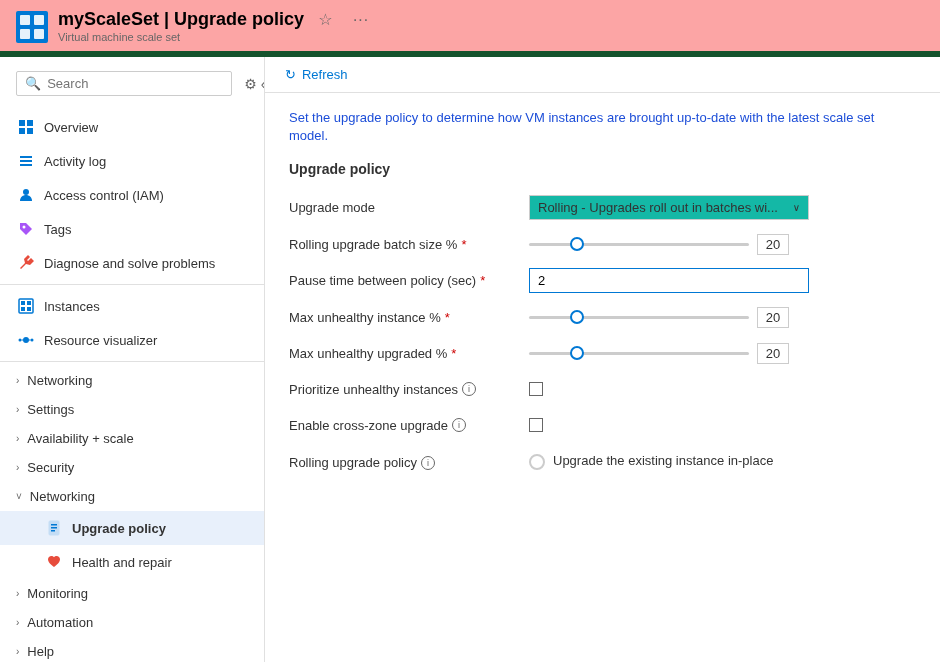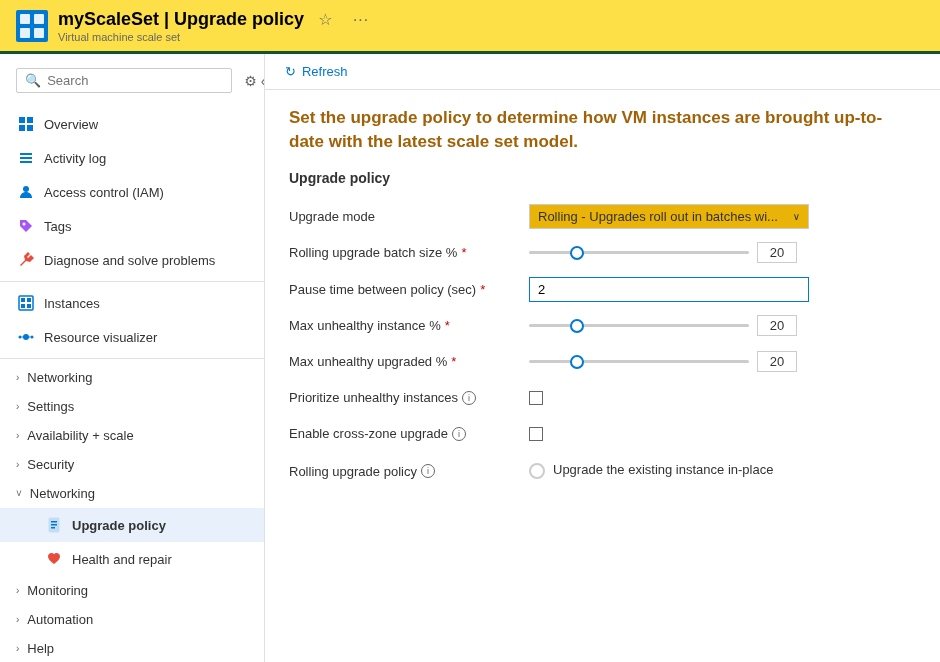--- a/index.html
+++ b/index.html
@@ -1,19 +1,19 @@
 <!DOCTYPE html>
 <html><head>
   <meta charset="utf-8">
   <style>
     * { box-sizing: border-box; margin: 0; padding: 0; }
     body { font-family: 'Segoe UI', Arial, sans-serif; font-size: 13px; color: #333; background: #fff; display: flex; flex-direction: column; height: 662px; width: 940px; overflow: hidden; }
 
     
-    .header { display: flex; align-items: center; padding: 8px 16px; border-bottom: 3px solid #14532d; background: #fde047; min-height: 52px; }
+    .header { display: flex; align-items: flex-end; padding: 8px 16px; border-bottom: 6px solid #14532d; background: #fca5a5; min-height: 52px; }
     .header-icon { width: 32px; height: 32px; margin-right: 10px; flex-shrink: 0; }
     .header-title-group { display: flex; flex-direction: column; }
     .header-title { font-size: 18px; font-weight: 600; color: #000; display: flex; align-items: center; gap: 8px; }
     .header-subtitle { font-size: 11px; color: #666; }
     .header-icon-btn { background: none; border: none; cursor: pointer; color: #666; font-size: 16px; padding: 2px 6px; }
 
     
     .main-layout { display: flex; flex: 1; overflow: hidden; }
 
     
@@ -27,40 +27,40 @@
     .nav-item .nav-icon { width: 20px; height: 20px; margin-right: 8px; flex-shrink: 0; display: flex; align-items: center; justify-content: center; }
     .nav-item .chevron { margin-right: 8px; font-size: 10px; color: #666; }
     .nav-item.indent { padding-left: 44px; }
 
     
     .content { flex: 1; overflow-y: auto; padding: 0; }
     .content-toolbar { display: flex; align-items: center; padding: 10px 20px; border-bottom: 1px solid #e0e0e0; }
     .refresh-btn { display: flex; align-items: center; gap: 6px; background: none; border: none; cursor: pointer; color: #0078d4; font-size: 13px; }
 
     .content-body { padding: 16px 24px; }
-    .description { font-size: 17px; color: #a16207; margin-bottom: 16px; line-height: 1.4; font-weight: bold; }
+    .description { font-size: 13px; color: #1d4ed8; margin-bottom: 16px; line-height: 1.4; }
     .section-title { font-size: 14px; font-weight: 600; color: #333; margin-bottom: 12px; }
 
     .form-grid { display: grid; gap: 0; }
     .form-row { display: flex; align-items: center; padding: 6px 0; min-height: 36px; }
     .form-label { width: 240px; min-width: 240px; font-size: 13px; color: #333; display: flex; align-items: center; gap: 4px; }
     .required { color: #c00; }
     .info-icon { display: inline-flex; align-items: center; justify-content: center; width: 14px; height: 14px; border: 1px solid #666; border-radius: 50%; color: #666; font-size: 9px; cursor: pointer; }
     .form-control { display: flex; align-items: center; gap: 8px; flex: 1; }
 
     
-    .dropdown { display: flex; align-items: center; border: 1px solid #ccc; padding: 4px 8px; background: #eab308; cursor: pointer; min-width: 280px; justify-content: space-between; }
+    .dropdown { display: flex; align-items: center; border: 1px solid #ccc; padding: 4px 8px; background: #14b8a6; cursor: pointer; min-width: 280px; justify-content: space-between; }
     .dropdown-text { font-size: 13px; color: #333; }
     .dropdown-arrow { color: #333; font-size: 10px; }
 
     
     .slider-container { display: flex; align-items: center; gap: 8px; flex: 1; }
     .slider { -webkit-appearance: none; appearance: none; width: 220px; height: 3px; border-radius: 2px; background: #ccc; outline: none; cursor: pointer; }
     .slider::-webkit-slider-thumb { -webkit-appearance: none; appearance: none; width: 14px; height: 14px; border-radius: 50%; background: #fff; border: 2px solid #0078d4; cursor: pointer; }
-    .slider-value { border: 1px solid #ccc; padding: 2px 6px; width: 40px; text-align: center; font-size: 13px; }
+    .slider-value { border: 1px solid #ccc; padding: 2px 6px; width: 32px; text-align: center; font-size: 13px; }
 
     
     .text-input { border: 1px solid #0078d4; padding: 4px 8px; font-size: 13px; width: 280px; outline: none; }
 
     
     .checkbox { width: 14px; height: 14px; border: 1px solid #666; background: #fff; cursor: pointer; flex-shrink: 0; }
 
     
     .radio-group { display: flex; flex-direction: row; gap: 8px; }
     .radio-item { display: flex; align-items: flex-start; gap: 8px; cursor: pointer; }

